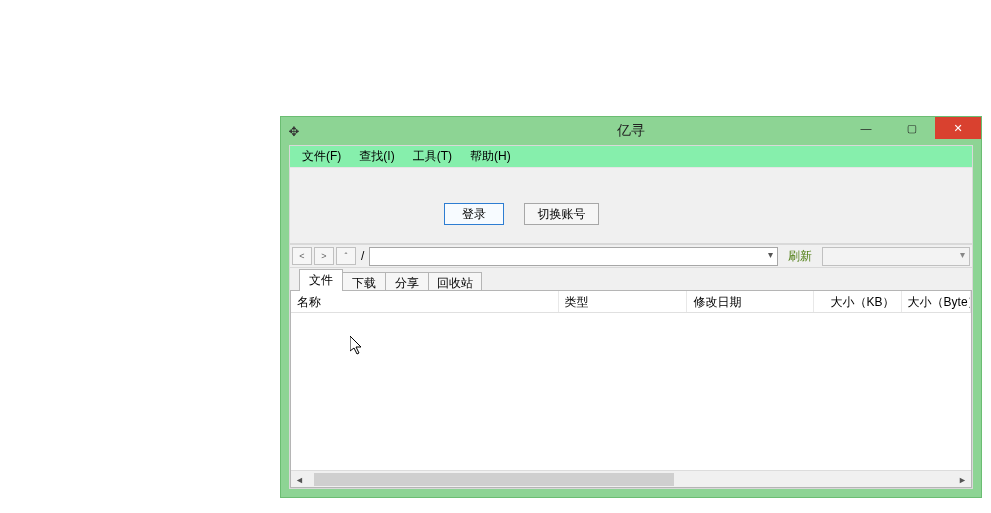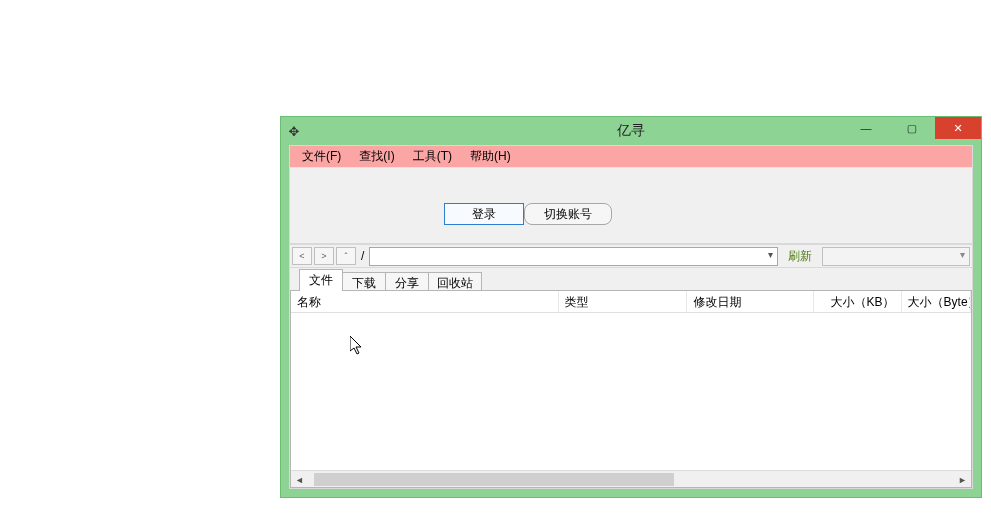--- a/index.html
+++ b/index.html
@@ -31,21 +31,21 @@
   .client {
     margin: 0 8px 8px 8px;
     flex:1;
     background:#f0f0f0;
     border:1px solid #d9d9d9;
     display:flex;
     flex-direction:column;
   }
   .menubar {
     height:22px;
-    background:#fca5a5;
+    background:#86efac;
     border-bottom:1px solid #e5e5e5;
     display:flex;
     align-items:center;
     padding-left:4px;
     gap:2px;
   }
   .menubar span { padding:2px 8px; cursor:default; }
   .toolbar-area {
     height:76px;
     background:#f0f0f0;
@@ -55,22 +55,22 @@
   .btn {
     position:absolute;
     height:22px;
     line-height:20px;
     padding:0;
     text-align:center;
     background:#f6f6f6;
     border:1px solid #a7a7a7;
     font-size:12px;
   }
-  .btn.login { left:154px; top:35px; width:80px; border:1px solid #2d7dd2; background:#f7fbff;}
-  .btn.switch { left:234px; top:35px; width:88px;border-radius:8px; }
+  .btn.login { left:154px; top:35px; width:60px; border:1px solid #2d7dd2; background:#f7fbff;}
+  .btn.switch { left:234px; top:35px; width:75px; }
   .navbar {
     height:24px;
     background:#f0f0f0;
     border-top:1px solid #d9d9d9;
     border-bottom:1px solid #d9d9d9;
     display:flex;
     align-items:center;
     gap:2px;
     padding:0 2px;
   }

